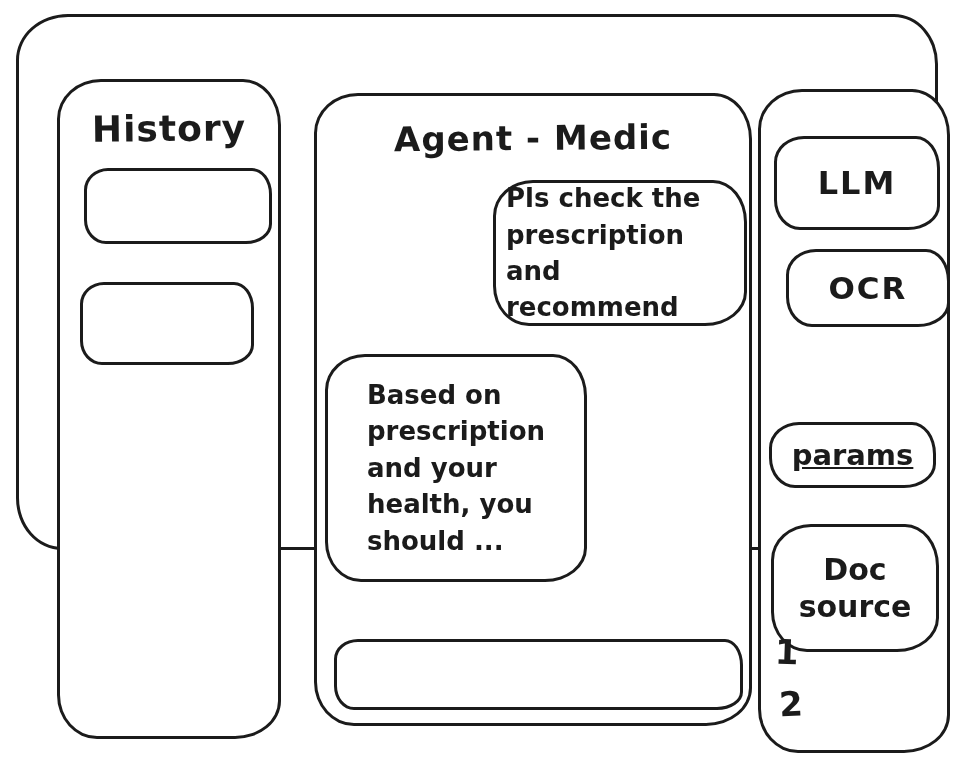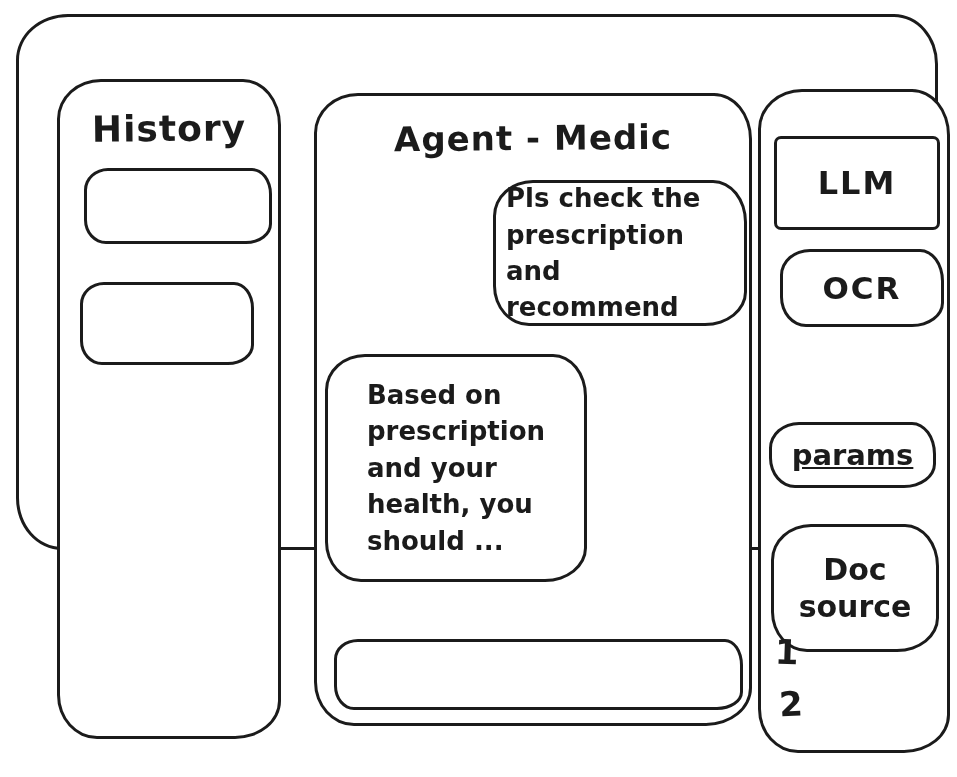--- a/index.html
+++ b/index.html
@@ -58,22 +58,22 @@
   
   .tools { left: 739px; top: 72px; width: 192px; height: 664px; }
   .tool-btn {
     position: absolute;
     display: flex; align-items: center; justify-content: center;
     text-align: center;
     background: #fff; border: 3px solid var(--ink);
     font-family: "DejaVu Sans", sans-serif; font-weight: bold;
     color: var(--ink); cursor: pointer; line-height: 1.25;
   }
-  .btn-llm    { left: 13px; top: 44px;  width: 166px; height: 94px;  font-size: 32px; letter-spacing: 2px; border-radius: 7px; }
-  .btn-ocr    { left: 19px; top: 157px; width: 164px; height: 78px;  font-size: 31px; letter-spacing: 2px; }
+  .btn-llm    { left: 13px; top: 44px;  width: 166px; height: 94px;  font-size: 32px; letter-spacing: 2px; }
+  .btn-ocr    { left: 25px; top: 157px; width: 164px; height: 78px;  font-size: 31px; letter-spacing: 2px; }
   .btn-params { left: 8px;  top: 330px; width: 167px; height: 66px;  font-size: 29px; text-decoration: underline; }
   .btn-doc    { left: 10px; top: 432px; width: 168px; height: 128px; font-size: 30px; padding: 0 24px; }
   .doc-num {
     position: absolute; font-weight: bold; font-size: 34px; color: var(--ink);
     cursor: pointer;
   }
   .doc-num-1 { left: 14px; top: 540px; transform: rotate(2deg); }
   .doc-num-2 { left: 18px; top: 592px; transform: rotate(-3deg); }
 </style>
 </head>

